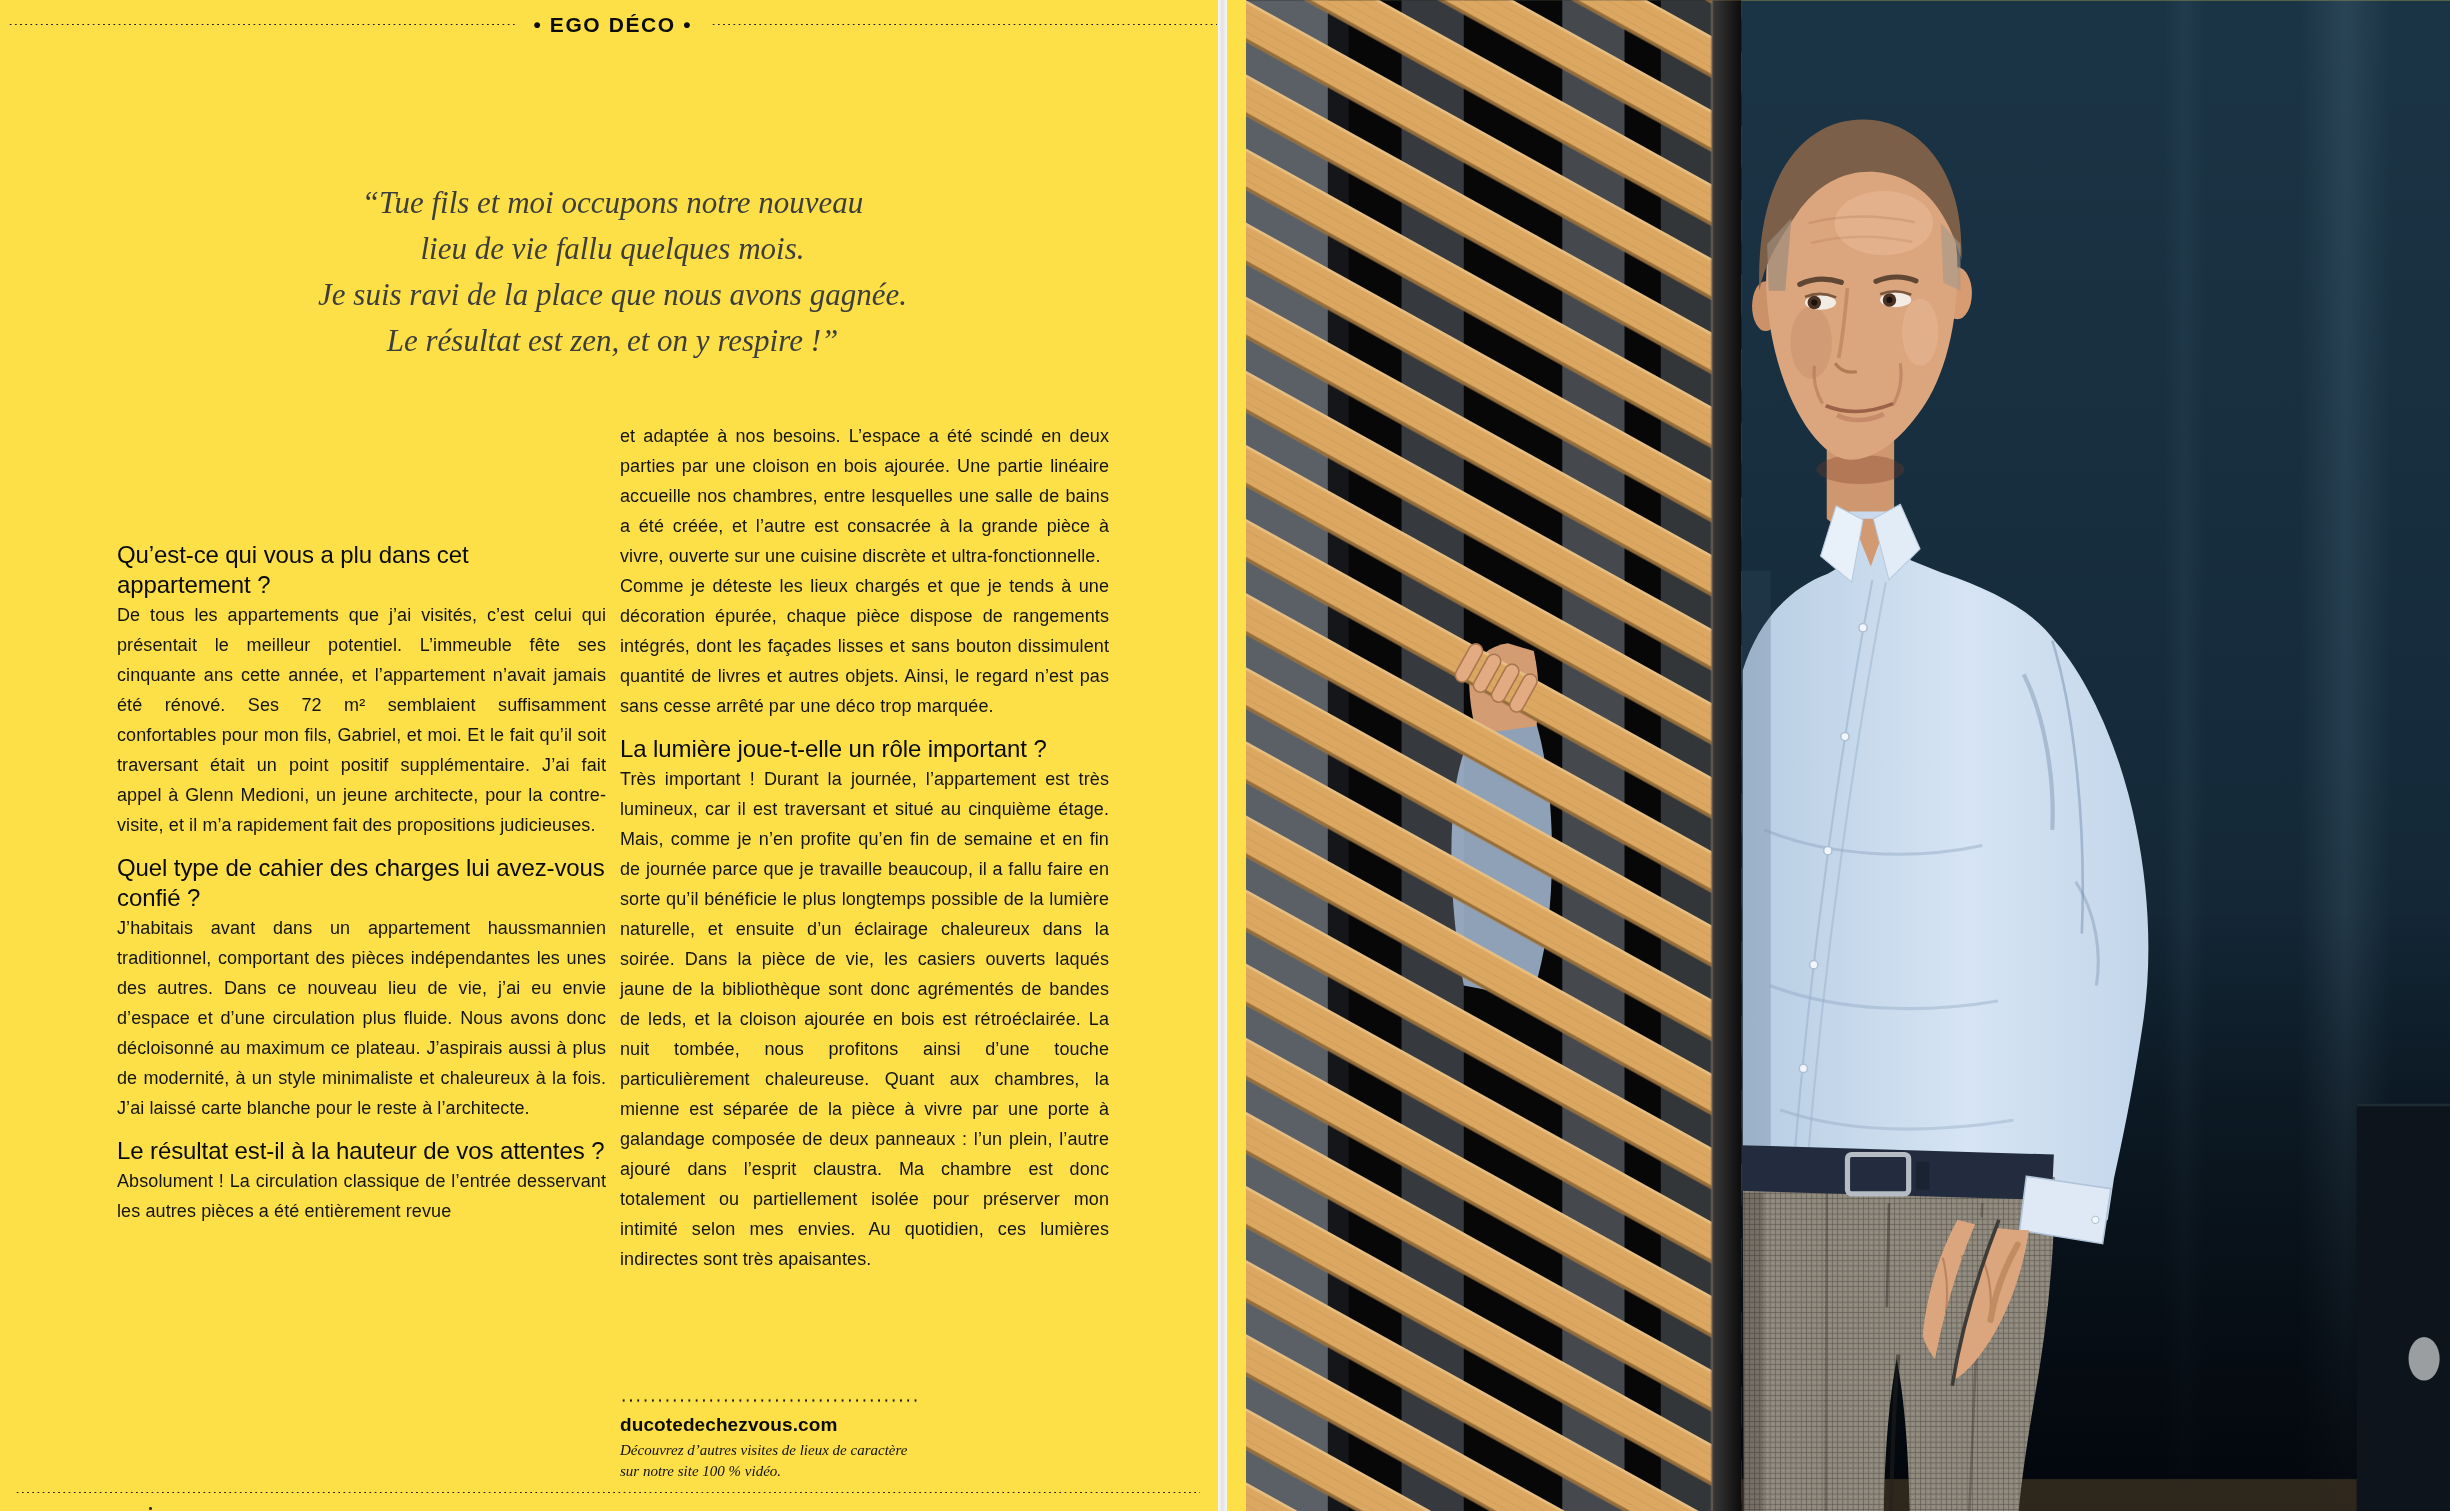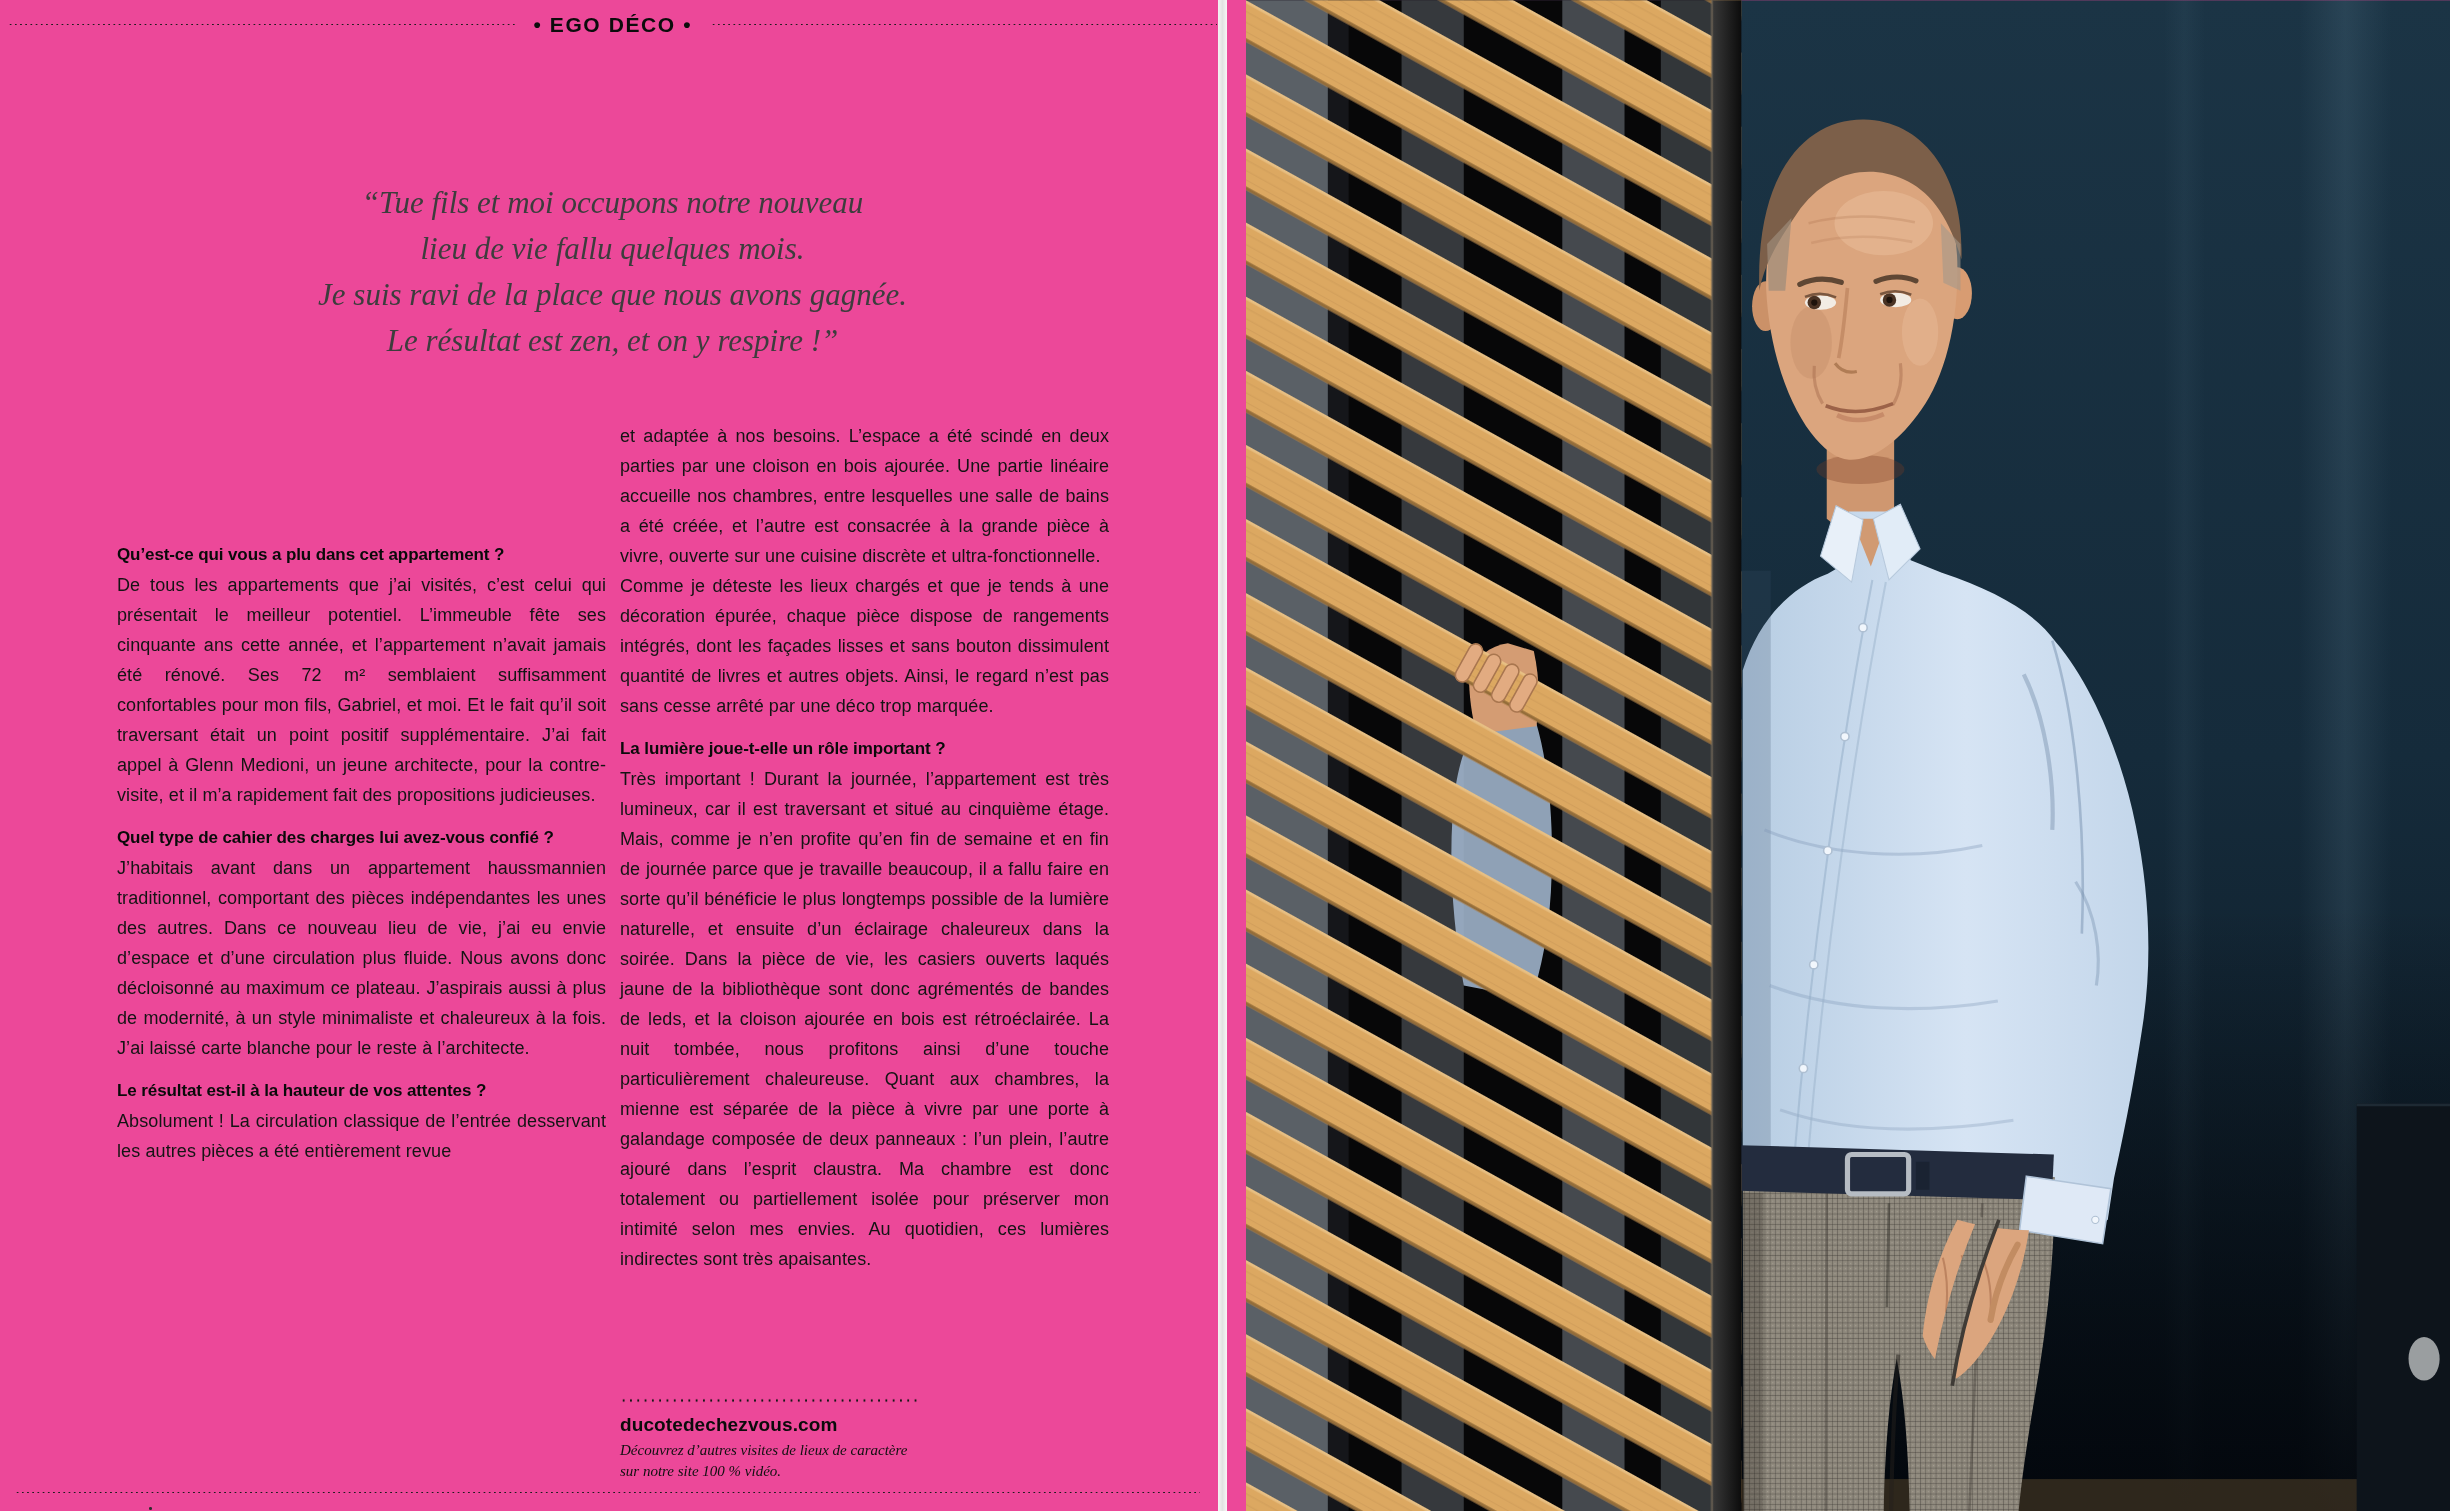--- a/index.html
+++ b/index.html
@@ -1,38 +1,38 @@
 <!DOCTYPE html>
 <html style="font-size:8.3px"><head>
 <meta charset="utf-8">
 <style>
   * { box-sizing: border-box; }
   html,body { margin:0; padding:0; }
   body { font-family:"Liberation Sans", sans-serif; background:#ffffff; }
-  #spread { position:relative; width:2450px; height:1512px; background:#ec4899; overflow:hidden; }
+  #spread { position:relative; width:2450px; height:1512px; background:#fde047; overflow:hidden; }
 
   
   .masthead { position:absolute; left:8.3px; top:11.4px; width:1209px; height:27px; display:flex; align-items:center; }
   .hdots { flex:1; height:3.1px;
     background-image:radial-gradient(circle,#1c1c1c 0.8px,transparent 0.9px);
     background-size:5.2px 3.1px; background-repeat:repeat-x; background-position:0 50%; }
   .mast-label { font-size:21px; font-weight:700; letter-spacing:1.6px; color:#0c0c0c; margin:0 18.7px; white-space:nowrap; }
 
   
   .quote { position:absolute; left:94px; top:180px; width:1037px; text-align:center;
     font-family:"Liberation Serif", serif; font-style:italic; font-size:31px; line-height:46px; color:#3d3d3d; }
   .quote span { display:block; }
 
   
   .col { position:absolute; width:489px; font-size:18px; line-height:30px; color:#141414; letter-spacing:0.1px; }
   #col1 { left:117px; top:540px; }
   #col2 { left:620px; top:421px; }
   .qa { margin:0; }
   .qa + .qa, .gap-top { margin-top:13px; }
-  .qa h3 { margin:0; font-size:17px; font-weight:700; letter-spacing:-0.1px; color:#0a0a0a; line-height:30px; }
+  .qa h3 { margin:0; font-size:24px; font-weight:400; letter-spacing:-0.1px; color:#0a0a0a; line-height:30px; }
   .qa p, .para { margin:0; text-align:justify; }
 
   
   .sitefooter { position:absolute; left:620px; top:1398px; width:322px; }
   .fdots { width:298px; height:4.7px; margin-bottom:11.4px;
     background-image:radial-gradient(circle,#161616 1.2px,transparent 1.3px);
     background-size:7.3px 4.7px; background-repeat:repeat-x; background-position:0 50%; }
   .site { font-size:19px; font-weight:700; color:#0b0b0b; letter-spacing:0.1px; }
   .tagline { font-family:"Liberation Serif", serif; font-style:italic; font-size:15px; line-height:21px; color:#101010; margin-top:4.1px; }
   .tagline span { display:block; }

